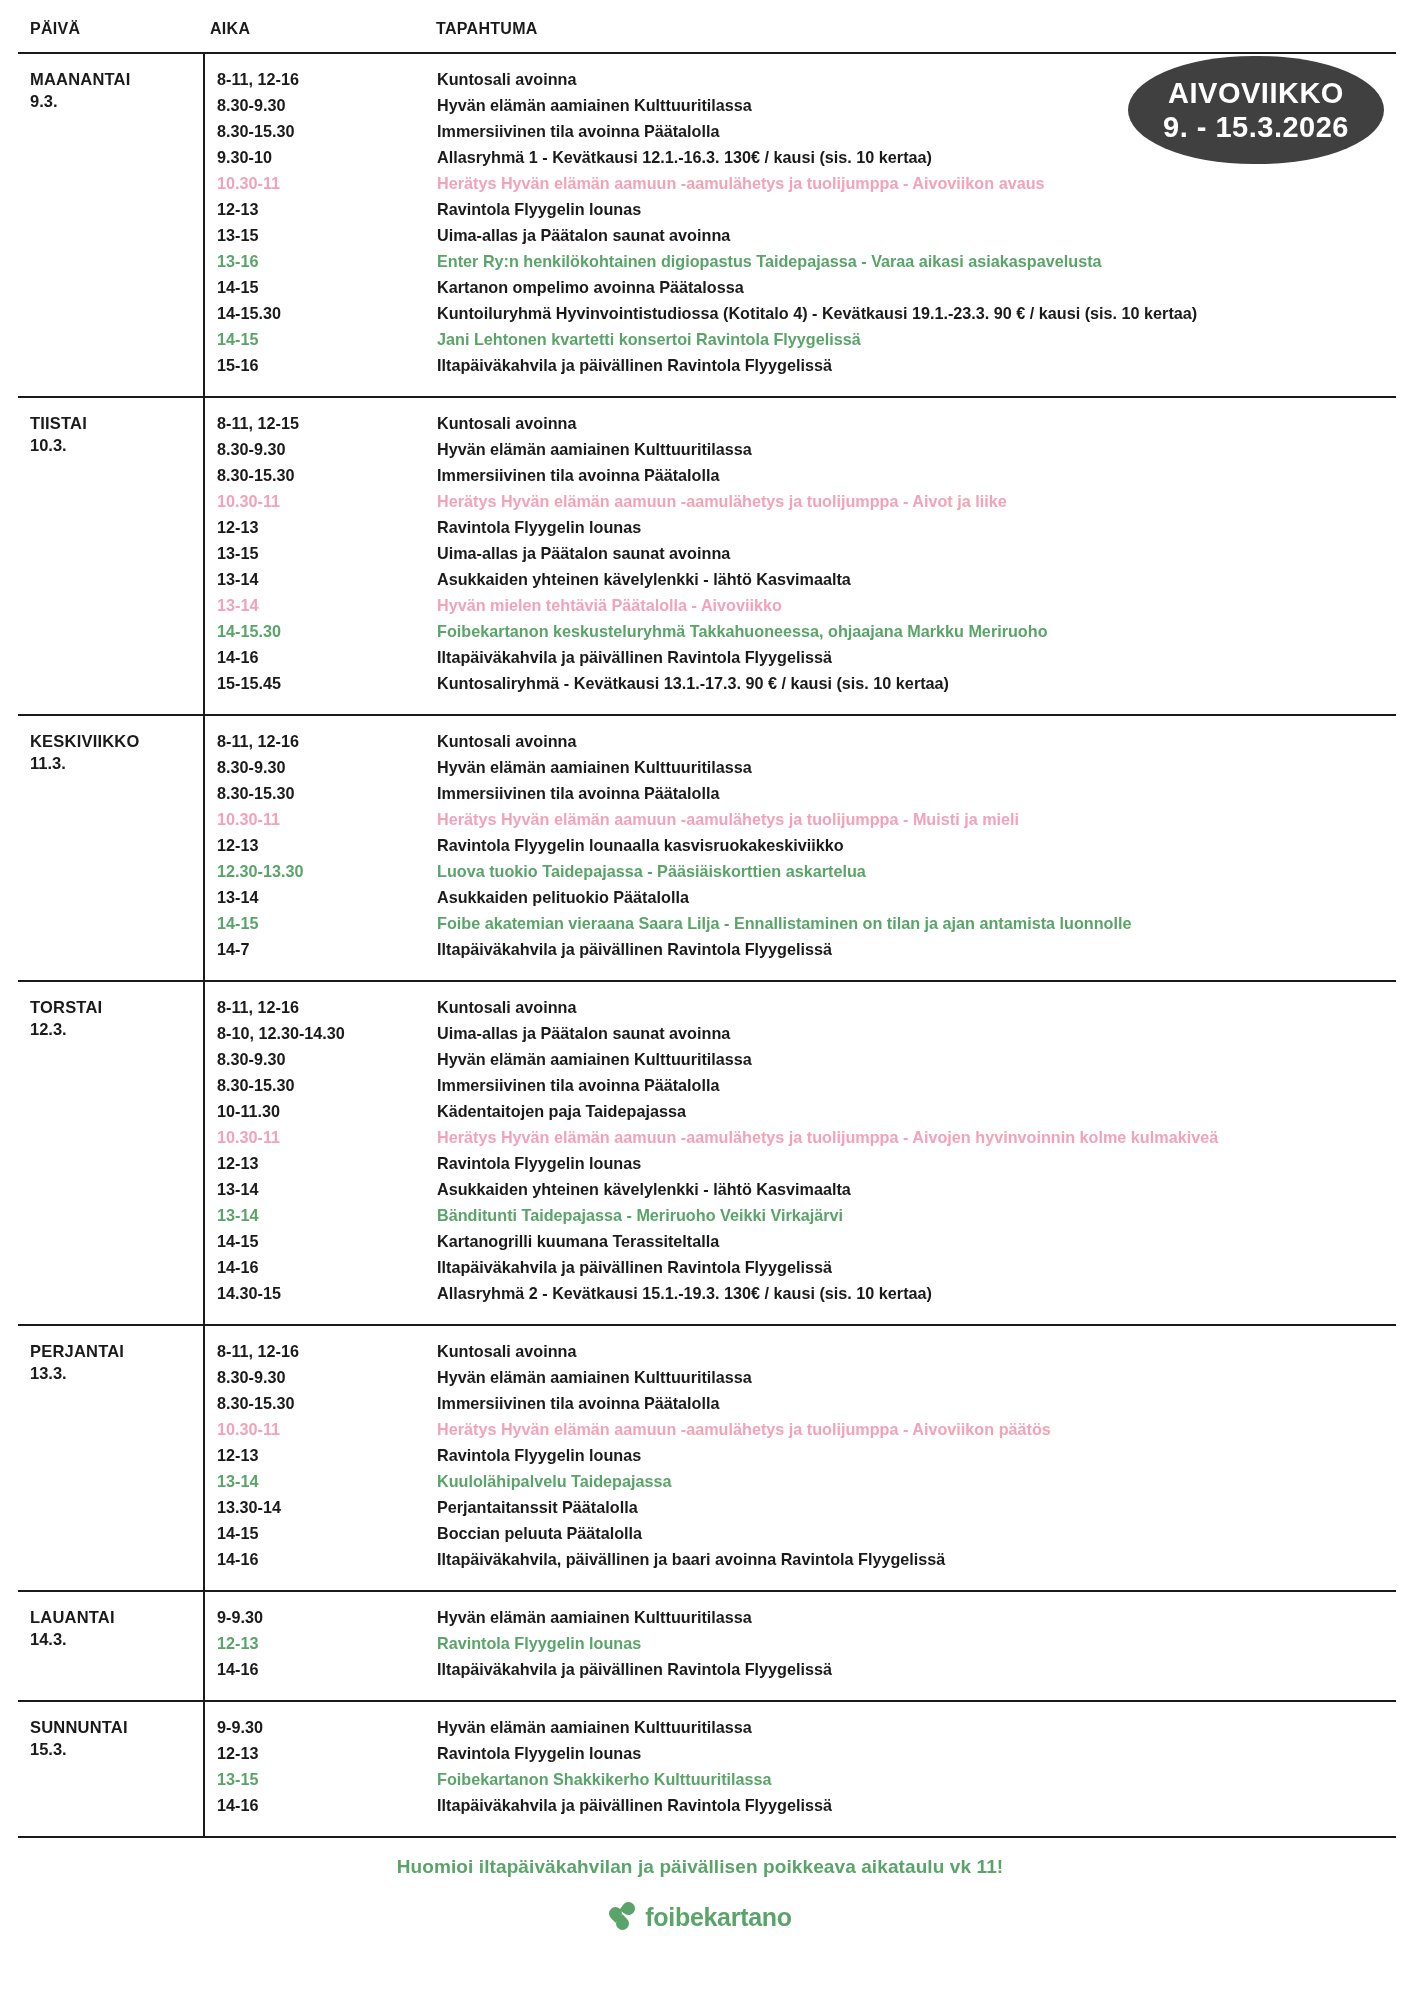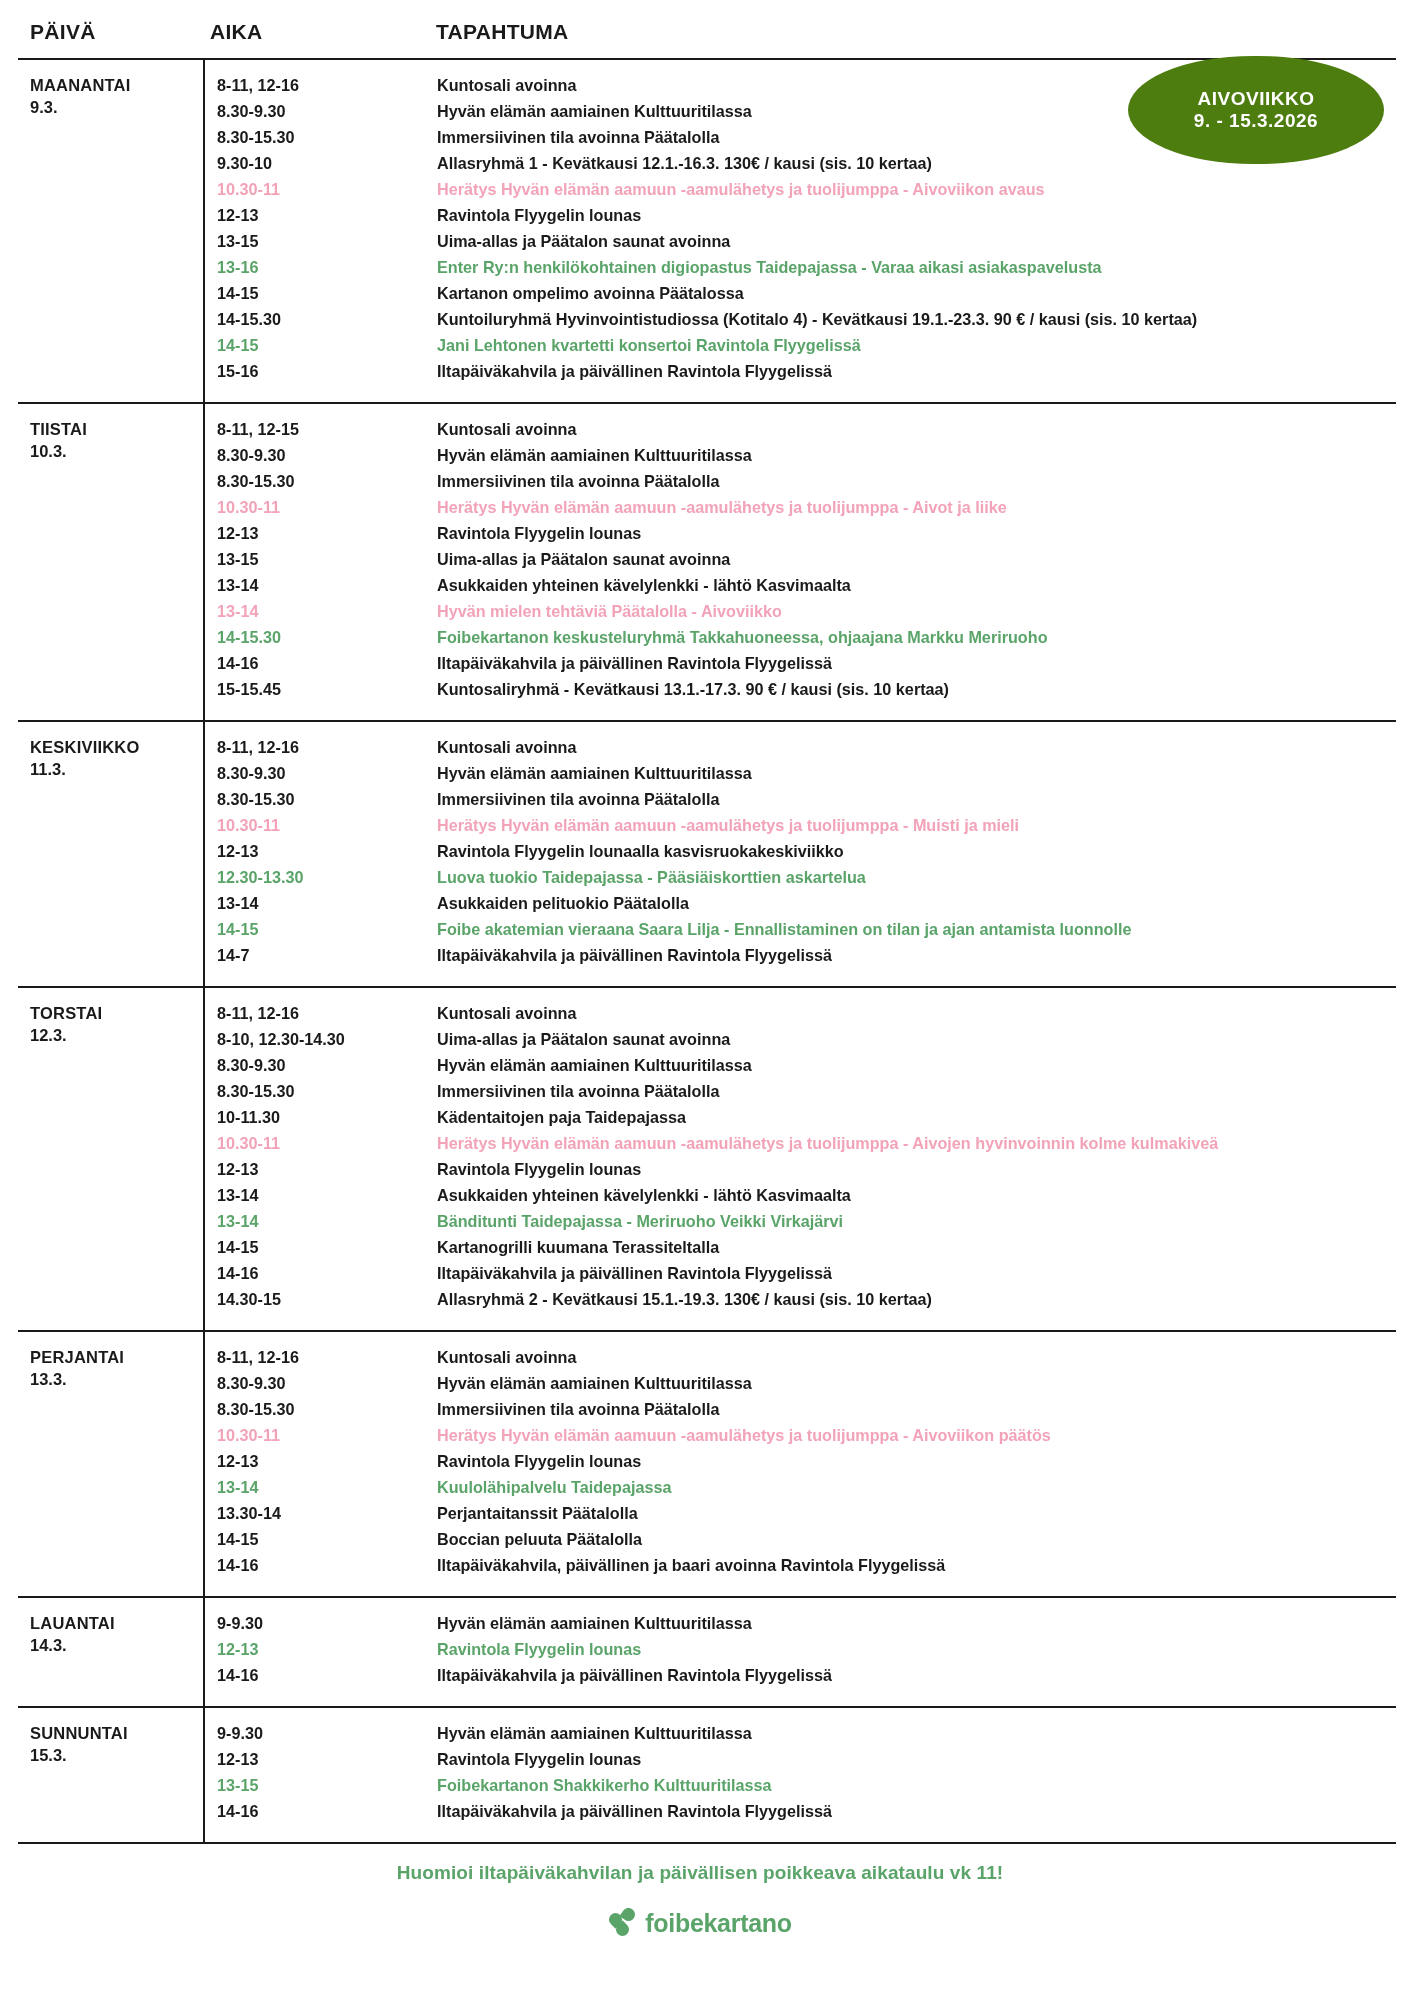--- a/index.html
+++ b/index.html
@@ -24,21 +24,21 @@
     width: 100%;
     border-collapse: collapse;
     table-layout: fixed;
   }
   table.schedule col.c-day   { width: 186px; }
   table.schedule col.c-time  { width: 222px; }
   table.schedule col.c-event { width: auto; }
 
   thead th {
     text-align: left;
-    font-size: 21px;
+    font-size: 16px;
     font-weight: bold;
     letter-spacing: 0.3px;
     padding: 6px 6px 14px 6px;
     border: 0;
     color: #1a1a1a;
   }
   thead th.h-day { padding-left: 12px; }
   thead th.h-time { padding-left: 6px; }
   thead th.h-event { padding-left: 10px; }
 
@@ -85,27 +85,27 @@
   .c-pink  { color: #f2a3b8; }
   .c-green { color: #5aa469; }
 
   .badge {
     position: absolute;
     top: 56px;
     right: 30px;
     width: 256px;
     height: 108px;
     border-radius: 130px / 56px;
-    background: #4d7c0f;
+    background: #404040;
     color: #ffffff;
     display: flex;
     flex-direction: column;
     align-items: center;
     justify-content: center;
-    font-size: 19px;
+    font-size: 29px;
     font-weight: bold;
     line-height: 1.18;
     letter-spacing: 0.5px;
     text-align: center;
     z-index: 5;
   }
 
   .footer {
     display: flex;
     align-items: center;

